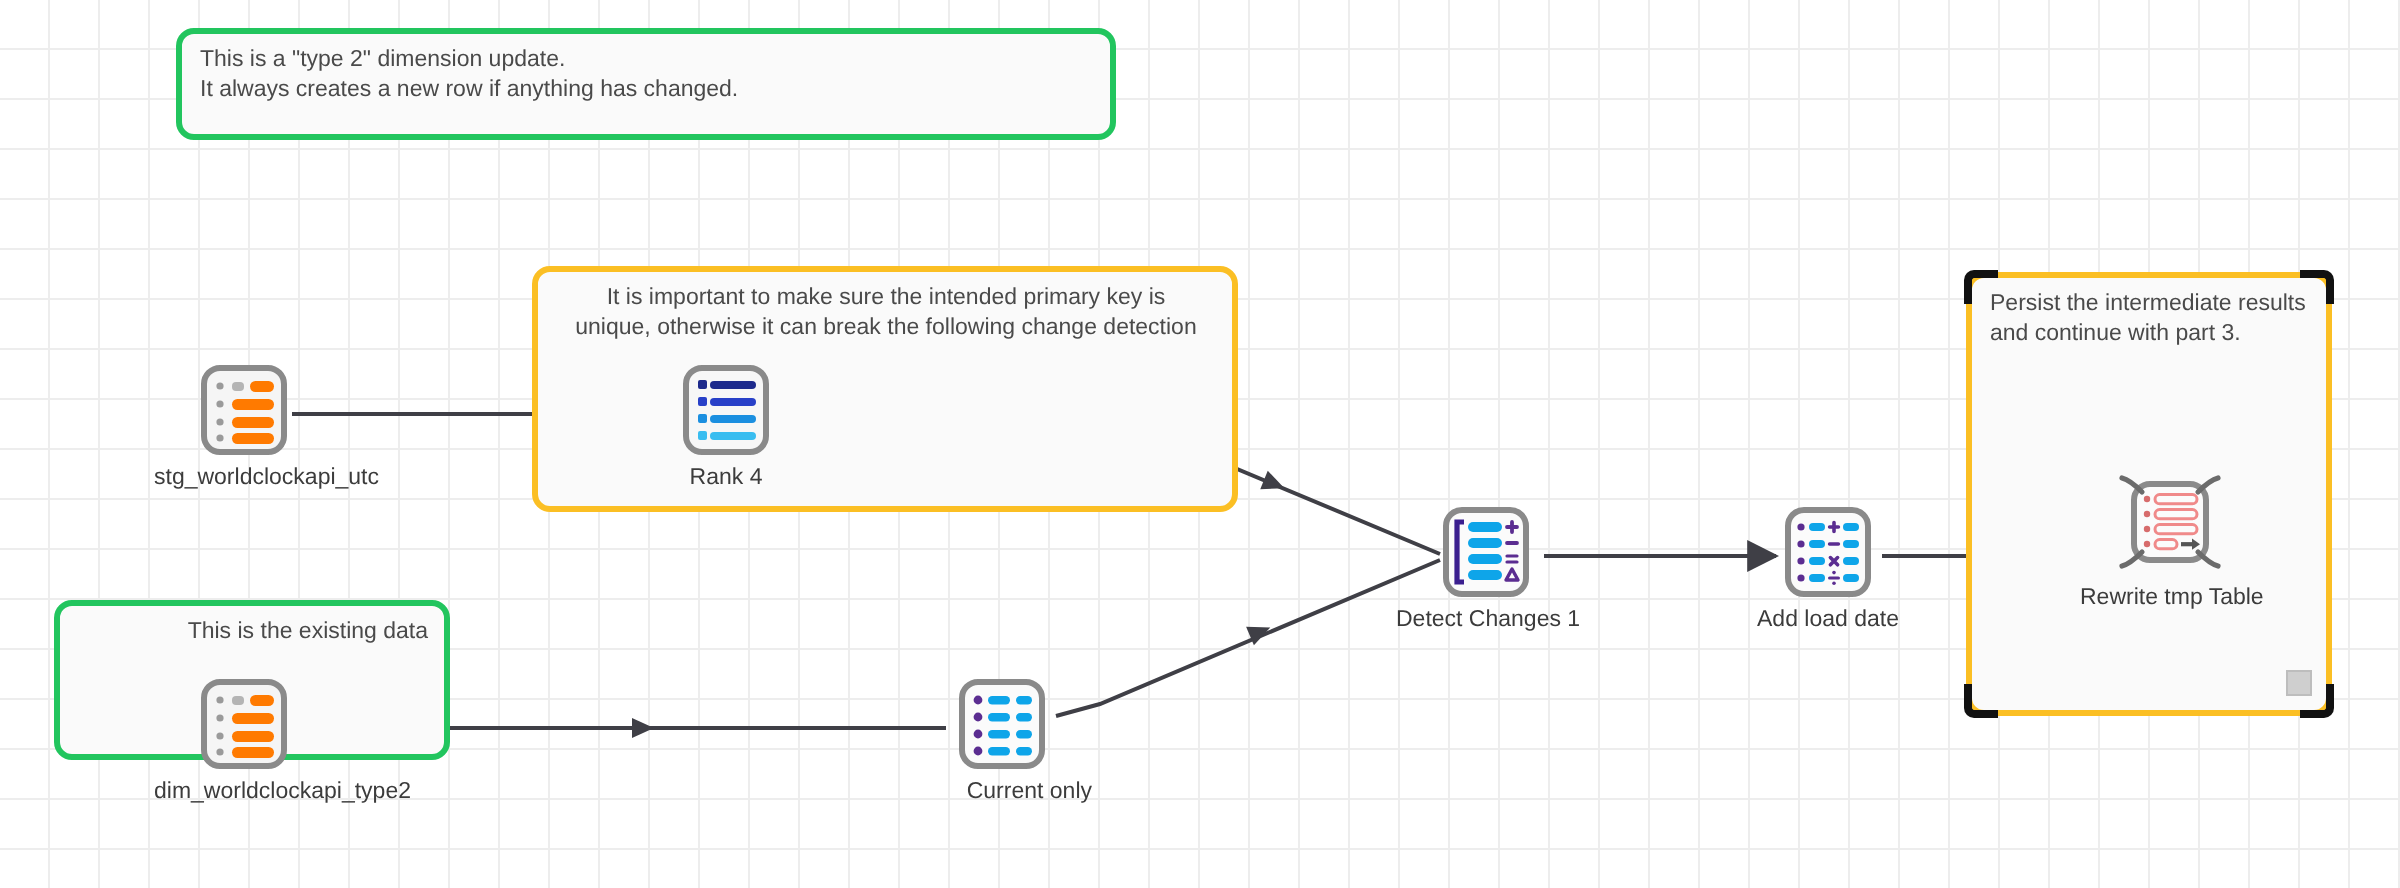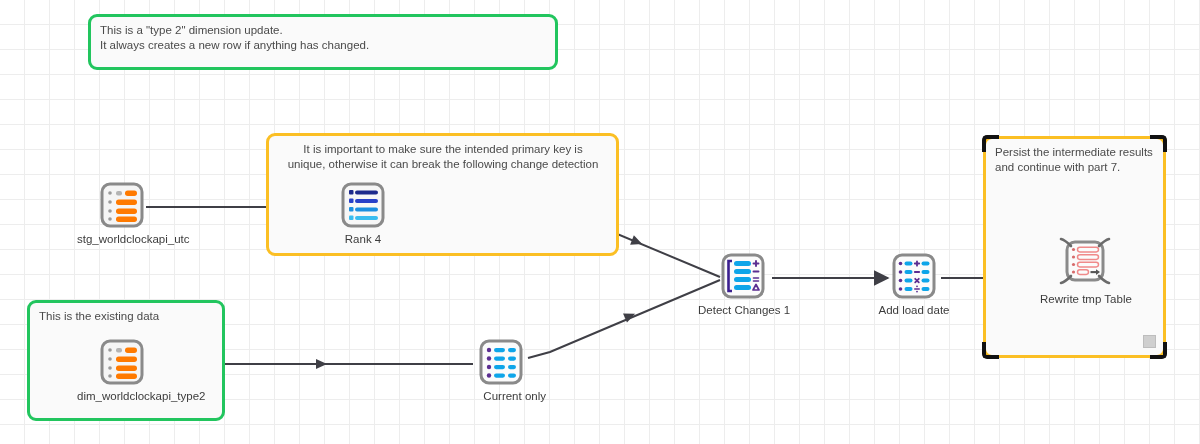--- a/index.html
+++ b/index.html
@@ -101,27 +101,27 @@
     <div class="group-text">This is a "type 2" dimension update.
 It always creates a new row if anything has changed.</div>
   </div>
 
 
   <div class="group orange" style="left:266px;top:133px;width:353px;height:123px;text-align:center;">
     <div class="group-text">It is important to make sure the intended primary key is
 unique, otherwise it can break the following change detection</div>
   </div>
 
-  <div class="group green" style="left:27px;top:300px;width:198px;height:121px;">
+  <div class="group green" style="left:27px;top:300px;width:198px;height:80px;text-align:right;">
     <div class="group-text">This is the existing data</div>
   </div>
 
   <div class="group orange" style="left:983px;top:136px;width:183px;height:222px;">
     <div class="group-text">Persist the intermediate results
-and continue with part 7.</div>
+and continue with part 3.</div>
     <div class="corner tl"></div>
     <div class="corner tr"></div>
     <div class="corner bl"></div>
     <div class="corner br"></div>
     <div class="resize-handle"></div>
   </div>
 
   <div class="node" style="left:77px;top:182px;">
     <div class="node-icon">
       <svg width="46" height="46" viewBox="0 0 46 46">

